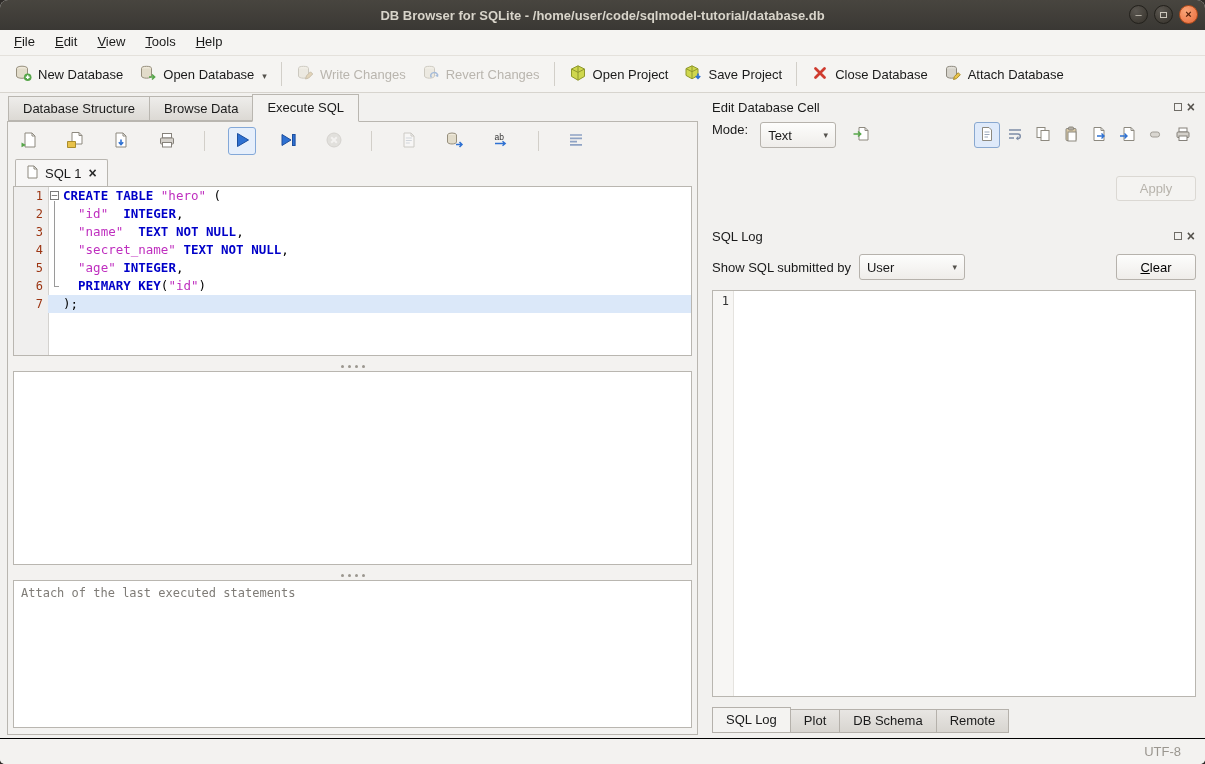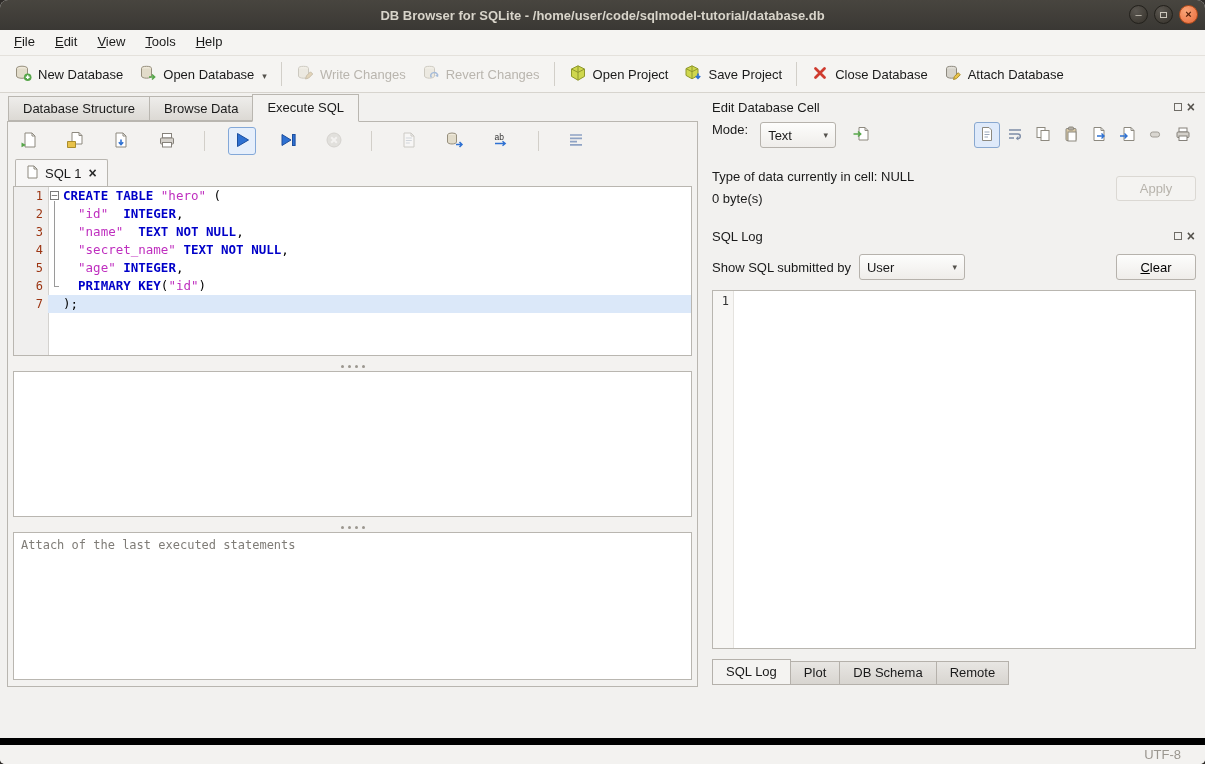--- a/index.html
+++ b/index.html
@@ -107,21 +107,21 @@
   .sql-log-header { margin-top:12px; }
   .log-controls { display:flex; align-items:center; gap:8px; flex:0 0 34px; margin-top:2px; }
   .log-area { flex:1; border:1px solid #b9b6b0; background:#fff; margin-top:6px; display:flex; min-height:0; }
   .log-gutter { width:21px; background:#f7f6f4; border-right:1px solid #e5e3df; text-align:right; padding:3px 4px 0 0; font-family:"DejaVu Sans Mono",monospace; font-size:12px; color:#333; }
 
   .bottom-tabs { flex:0 0 26px; display:flex; align-items:flex-end; margin-top:10px; }
   .btab { height:24px; line-height:22px; padding:0 13px; border:1px solid #b5b1ab; background:linear-gradient(#e8e6e3,#d8d5d0); margin-right:-1px; font-size:13px; }
   .btab.active { background:#f4f3f1; height:26px; line-height:24px; z-index:2; position:relative; }
 
   
-  .statusbar { flex:0 0 26px; background:#f3f2f0; border-top:7px solid #000000; display:flex; align-items:center; justify-content:flex-end; padding-right:24px; color:#9a968f;margin-top:48px; }
+  .statusbar { flex:0 0 26px; background:#f3f2f0; border-top:1px solid #000000; display:flex; align-items:center; justify-content:flex-end; padding-right:24px; color:#9a968f; }
 </style>
 </head>
 <body>
 
 <div class="window">
 
   <div class="titlebar">
     <div class="title">DB Browser for SQLite - /home/user/code/sqlmodel-tutorial/database.db</div>
     <div class="win-buttons">
       <div class="win-btn"><span>–</span></div>
@@ -438,24 +438,20 @@
                   <rect x="5" y="3" width="8" height="4" fill="#fff" stroke="#85817a"></rect>
                   <rect x="3" y="7" width="12" height="5.5" rx="1" fill="#d4d1cb" stroke="#85817a"></rect>
                   <rect x="5" y="11" width="8" height="4.5" fill="#fff" stroke="#85817a"></rect>
                 </svg></span>
             </div>
         </div>
       </div>
 
 
       <div class="type-row">
-        <div class="type-texts">
-          <div>Type of data currently in cell: NULL</div>
-          <div>0 byte(s)</div>
-        </div>
         <button class="btn apply-btn">Apply</button>
       </div>
 
       <div class="section-header sql-log-header">
         <span class="sh-title">SQL Log</span>
         <span class="sh-icons">
           <span class="float-ic"></span>
           <span class="close-ic">×</span>
         </span>
       </div>

